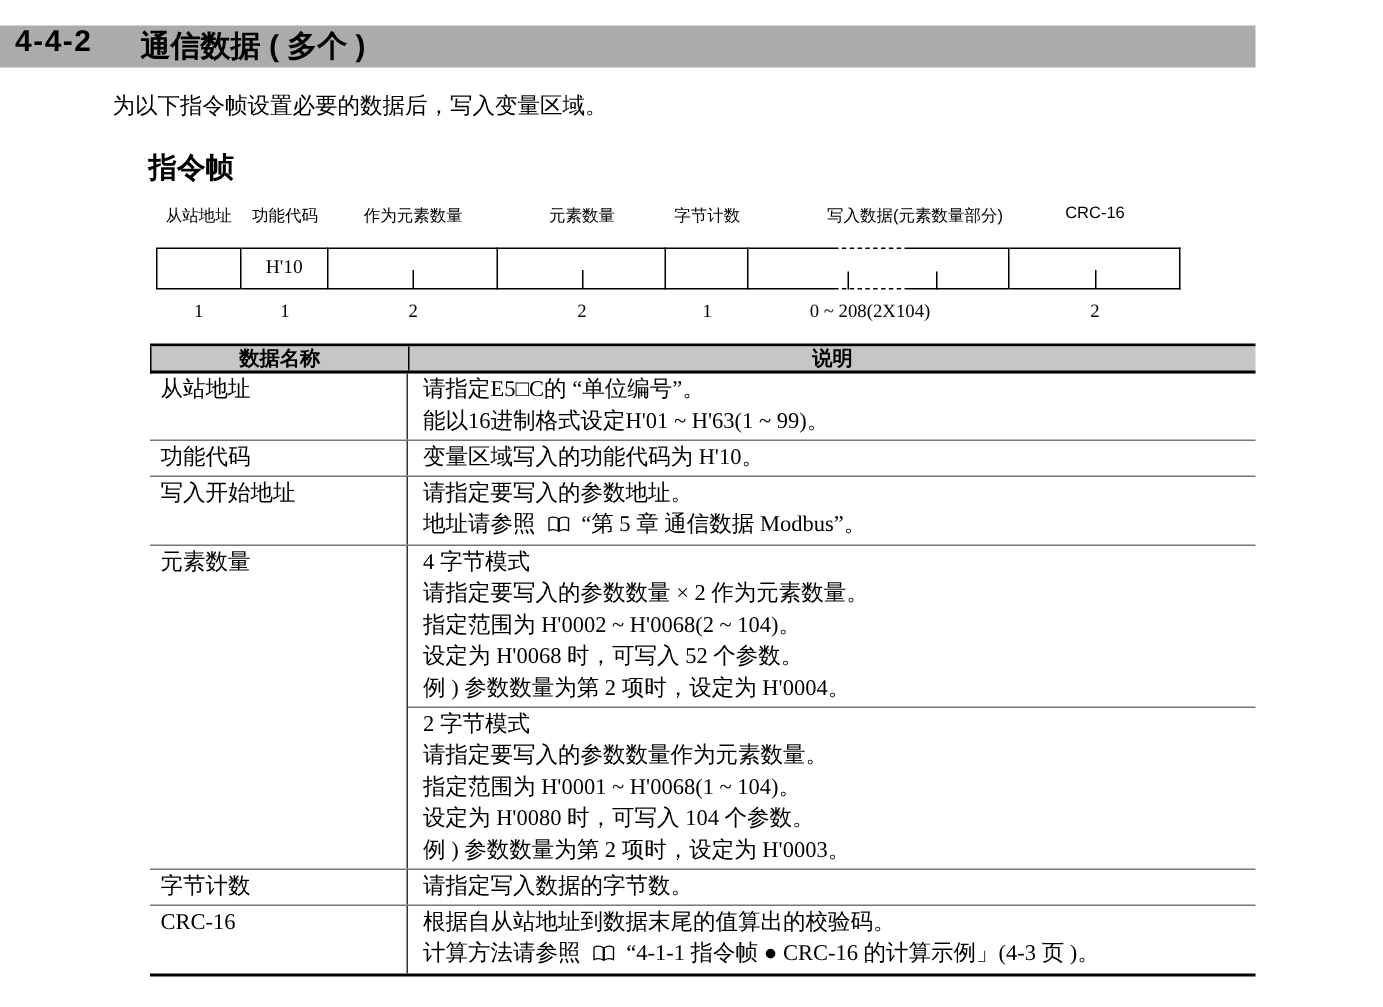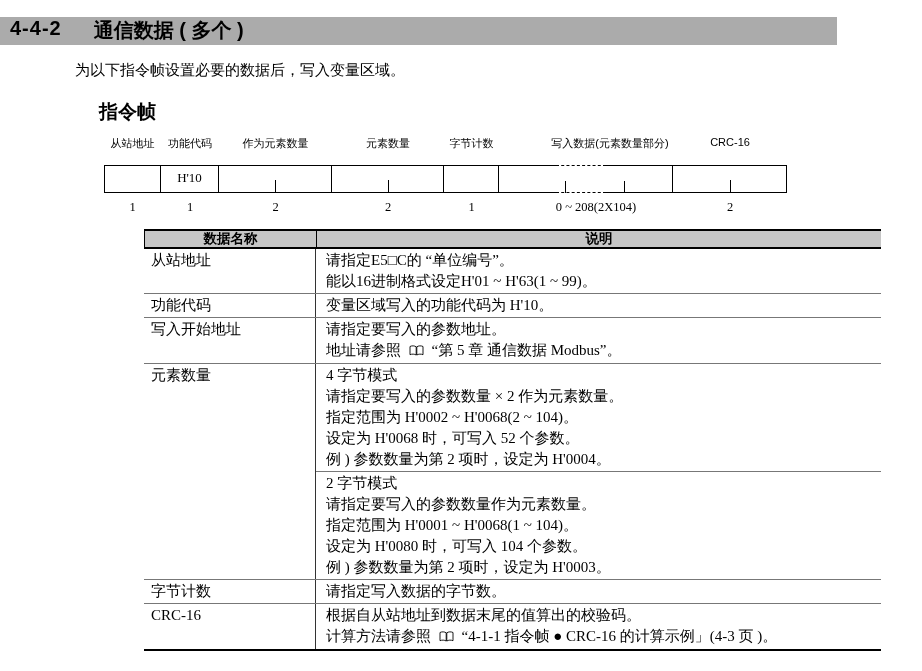--- a/index.html
+++ b/index.html
@@ -30,21 +30,21 @@
     border-top:1px solid #000; border-bottom:1px solid #000; border-right:1px solid #000;
   }
   .dcell.first { border-left:1px solid #000; }
   .dcell.dashedcell { border-top:none; border-bottom:none; }
   .dcell .val { position:absolute; left:0; width:100%; top:4px; text-align:center; font-size:13px; }
   .tick { position:absolute; bottom:0; width:1px; height:12px; background:#000; }
   .edgeseg { position:absolute; height:0; }
   .dcounts { position:relative; height:16px; margin-top:7px; font-size:12.5px; }
   .dcounts span { position:absolute; top:0; transform:translateX(-50%); white-space:nowrap; }
   
-  .dtable { position:absolute; left:100px; top:229px; width:737px; border-top:2px solid #000;margin-left:44px; }
+  .dtable { position:absolute; left:100px; top:229px; width:737px; border-top:2px solid #000; }
   .thead {
     display:flex; background:var(--thead-bg,#c6c6c6); border-bottom:2px solid #000;
     border-left:1px solid #000; height:18px; box-sizing:border-box;
     font-family:"Liberation Sans", sans-serif; font-weight:bold; font-size:13.5px;
   }
   .thead .h1 {
     width:172px; box-sizing:border-box; border-right:1px solid #000;
     display:flex; align-items:center; justify-content:center;
   }
   .thead .h2 { flex:1; display:flex; align-items:center; justify-content:center; }
@@ -109,21 +109,21 @@
         <div class="dcell" style="width: 114px;">
           <div class="tick" style="left: 50%;"></div>
         </div>
       </div>
     <div class="dcounts">
         <span style="left: 28.5px;">1</span>
         <span style="left: 86px;">1</span>
         <span style="left: 171.5px;">2</span>
         <span style="left: 284px;">2</span>
         <span style="left: 367.5px;">1</span>
-        <span style="left: 492px;">0 ~ 208(2X104)</span>
+        <span style="left: 476px;">0 ~ 208(2X104)</span>
         <span style="left: 626px;">2</span>
       </div>
   </div>
 
   <div class="dtable">
     <div class="thead">
       <div class="h1">数据名称</div>
       <div class="h2">说明</div>
     </div>
     <div>

